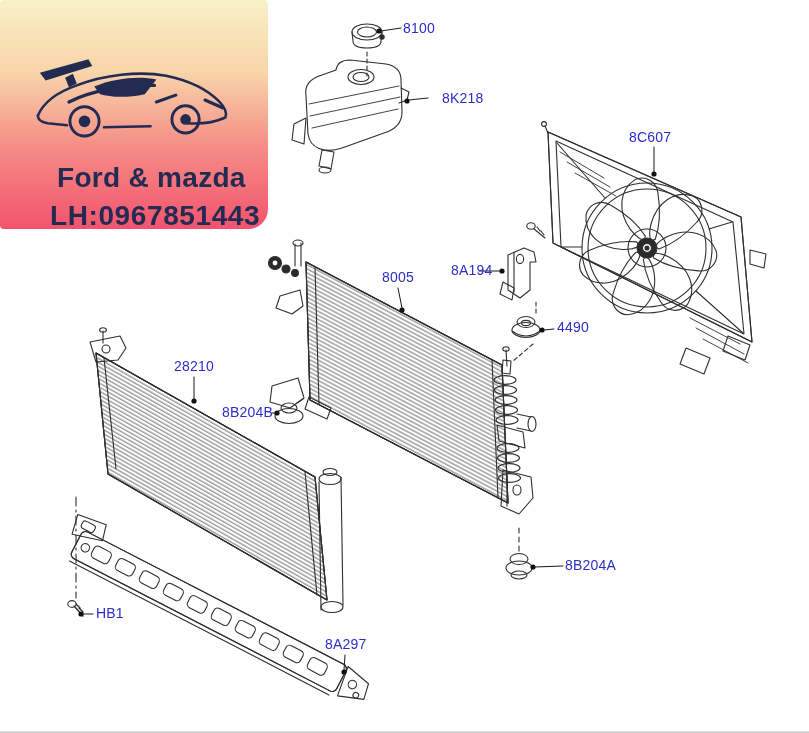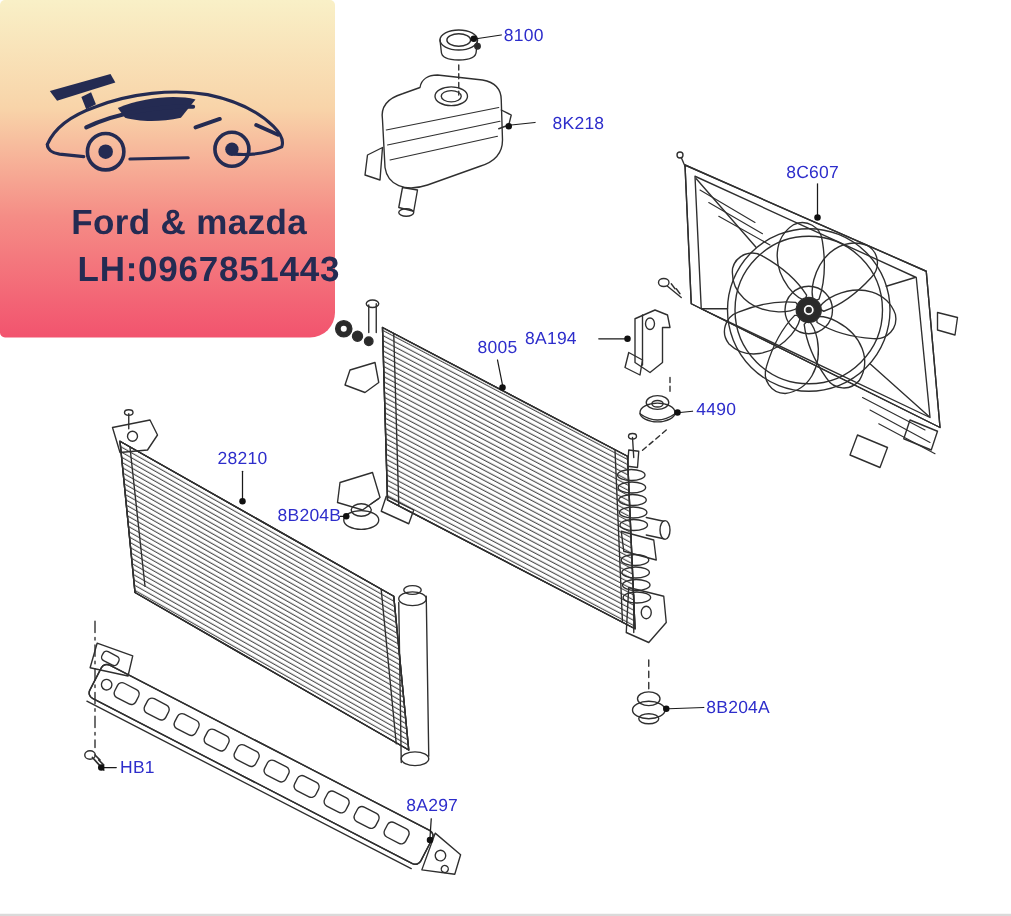--- a/index.html
+++ b/index.html
@@ -6,32 +6,32 @@
   .canvas{
     position:relative;width:809px;height:733px;background:#fff;overflow:hidden;
     font-family:"Liberation Sans",sans-serif;
   }
   .art{position:absolute;left:0;top:0;width:809px;height:733px;}
   .plbl{
     position:absolute;font-size:14px;line-height:1;color:#2d2dcb;
     letter-spacing:.2px;white-space:nowrap;cursor:pointer;text-align:right;
   }
   .logo{
-    position:absolute;left:0;top:0;width:268px;height:270px;
+    position:absolute;left:0;top:0;width:268px;height:229px;
     background:linear-gradient(180deg,#f9f0c7 0%,#f8d4a9 32%,#f58d86 64%,#f2536e 100%);
     border-radius:4px 4px 20px 4px;
   }
   .logo .car{position:absolute;left:34px;top:48px;width:204px;height:104px;}
   .logo-brand{
     position:absolute;left:57px;top:162px;font-size:28px;font-weight:700;
     color:#242b52;letter-spacing:.3px;white-space:nowrap;
   }
   .logo-phone{
     position:absolute;left:50px;top:200px;font-size:28px;font-weight:700;
-    color:#242b52;letter-spacing:.6px;white-space:nowrap;margin-left:12px;
+    color:#242b52;letter-spacing:.6px;white-space:nowrap;
   }
   .bottom-rule{position:absolute;left:0;bottom:0;width:809px;height:2px;background:#dadada;}
 </style>
 </head>
 <body>
 
 <div class="canvas">
 
   <svg class="art" viewBox="0 0 809 733" fill="none" stroke="#2f2f2f" stroke-width="1.1" stroke-linejoin="round" stroke-linecap="round">
     <defs>
@@ -239,21 +239,21 @@
       <line x1="83" y1="614" x2="93" y2="614"></line>   
         <circle cx="81" cy="614" r="2.6" fill="#111" stroke="none"></circle>
       <line x1="345" y1="655" x2="344" y2="670"></line> 
         <circle cx="344" cy="672" r="2.6" fill="#111" stroke="none"></circle>
     </g>
   </svg>
 
   <span class="plbl" style="left:403px;top:21px">8100</span>
   <span class="plbl" style="left:442px;top:91px">8K218</span>
   <span class="plbl" style="left:629px;top:130px">8C607</span>
-  <span class="plbl" style="left:420px;top:263px">8A194</span>
+  <span class="plbl" style="left:451px;top:263px">8A194</span>
   <span class="plbl" style="left:382px;top:270px">8005</span>
   <span class="plbl" style="left:557px;top:320px">4490</span>
   <span class="plbl" style="left:174px;top:359px">28210</span>
   <span class="plbl" style="left:222px;top:405px">8B204B</span>
   <span class="plbl" style="left:565px;top:558px">8B204A</span>
   <span class="plbl" style="left:96px;top:606px">HB1</span>
   <span class="plbl" style="left:325px;top:637px">8A297</span>
 
   <div class="logo">
     <svg class="car" viewBox="0 0 210 100" fill="none" stroke="#242b52" stroke-width="2.6" stroke-linecap="round" stroke-linejoin="round">

